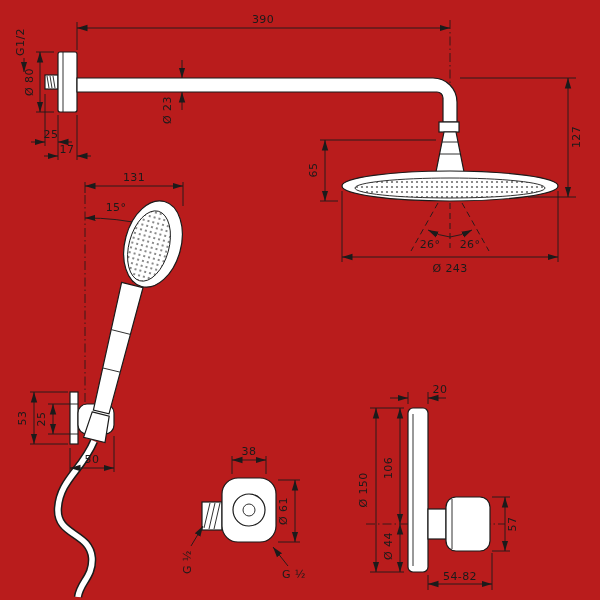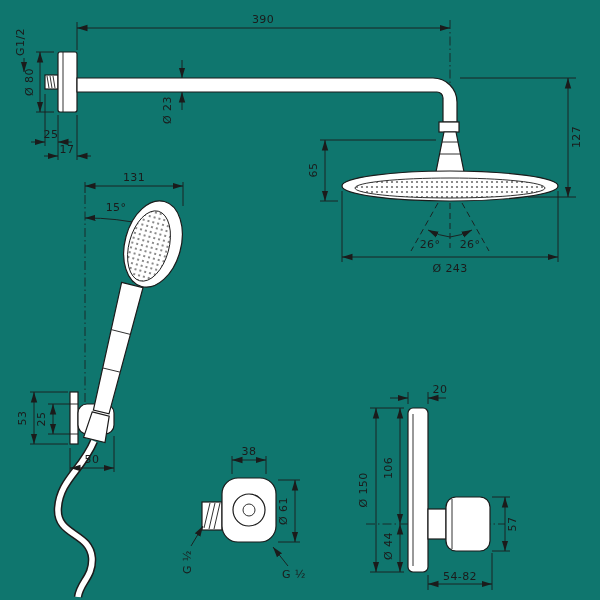--- a/index.html
+++ b/index.html
@@ -1,16 +1,16 @@
 <!DOCTYPE html>
 <html><head>
 <meta charset="utf-8">
 <style>
   html,body{margin:0;padding:0;background:#ffffff;}
-  .sheet{width:600px;height:600px;position:relative;background:#0f766e;overflow:hidden;}
+  .sheet{width:600px;height:600px;position:relative;background:#b91c1c;overflow:hidden;}
   svg{display:block;}
   text{font-family:"DejaVu Sans","Liberation Sans",sans-serif;font-size:11px;fill:#1b1b1b;letter-spacing:.4px;}
   .outline{fill:#ffffff;stroke:#1b1b1b;stroke-width:1.2;}
   .thin{fill:none;stroke:#1b1b1b;stroke-width:.9;}
   .dim{fill:none;stroke:#1b1b1b;stroke-width:.9;}
   .cl{fill:none;stroke:#1b1b1b;stroke-width:.8;stroke-dasharray:9 3 1.5 3;}
   .spray{fill:none;stroke:#1b1b1b;stroke-width:.9;stroke-dasharray:6 4;}
 </style>
 </head>
 <body>

